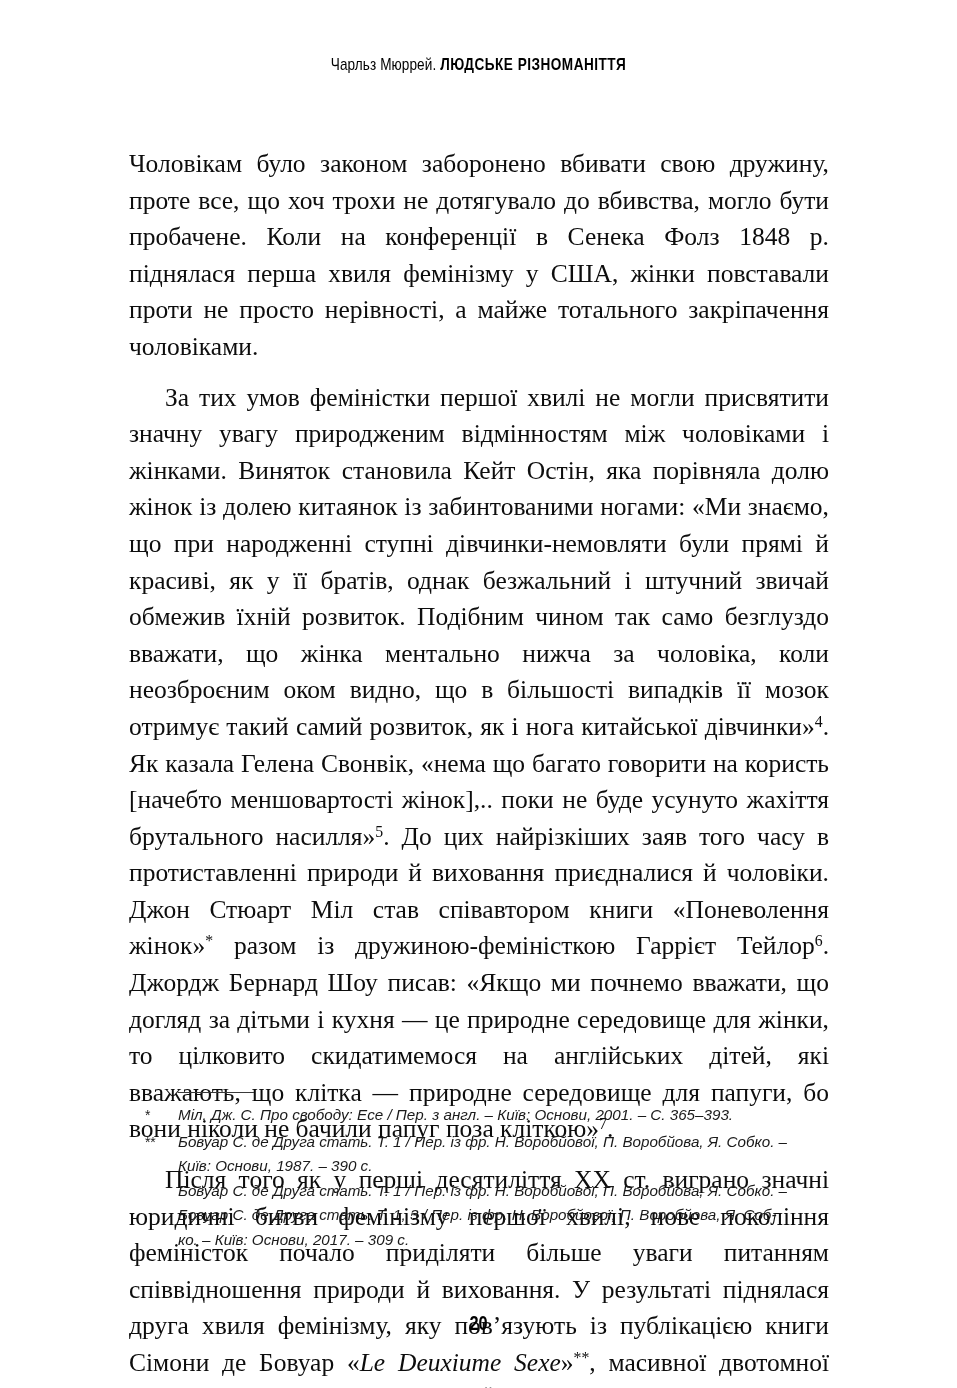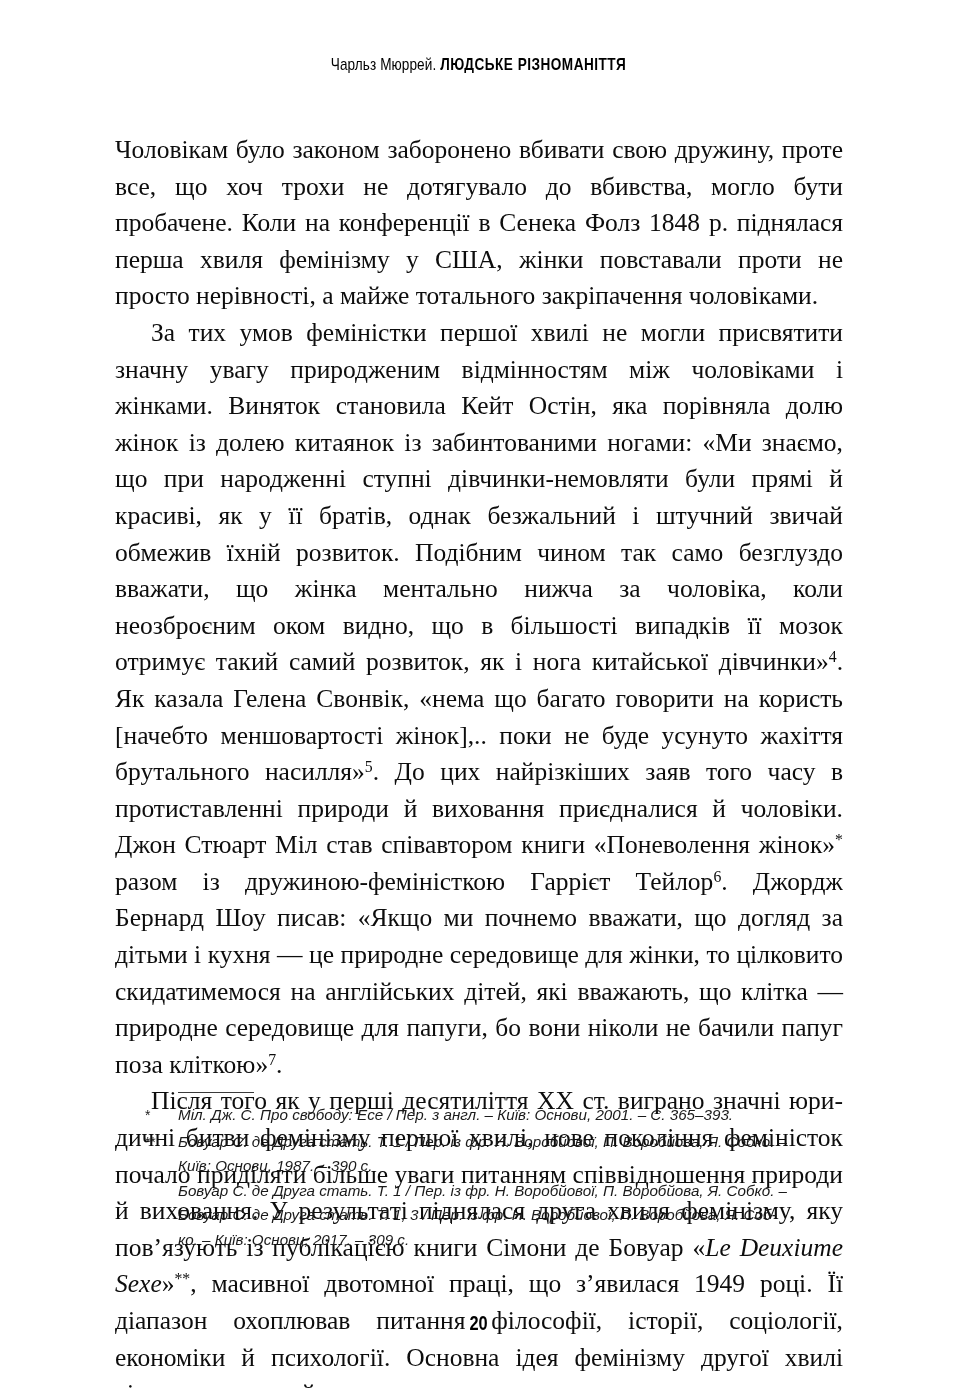--- a/index.html
+++ b/index.html
@@ -53,21 +53,21 @@
     font-family: "Liberation Serif", "DejaVu Serif", serif;
     font-size: 25.5px;
     line-height: 36.6px;
     text-align: justify;
     text-justify: inter-word;
     hyphens: manual;
     color: #0d0d0d;
   }
 
   .textblock p {
-    margin: 0;
+    margin: 14px;
     text-indent: 0;
   }
   .textblock p.indented {
     text-indent: 36px;
   }
   .textblock p:last-child {
     text-align: justify;
   }
 
   sup.fn {

